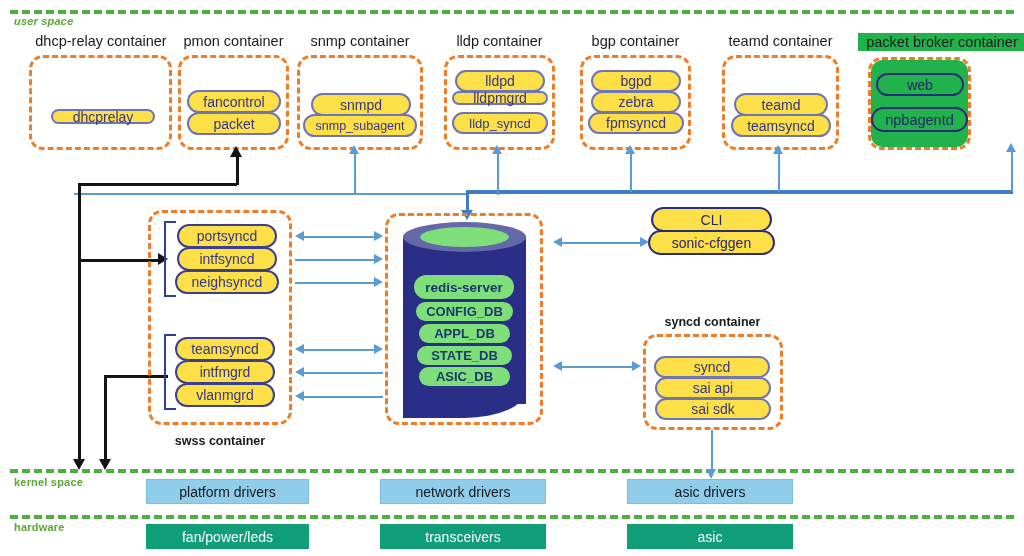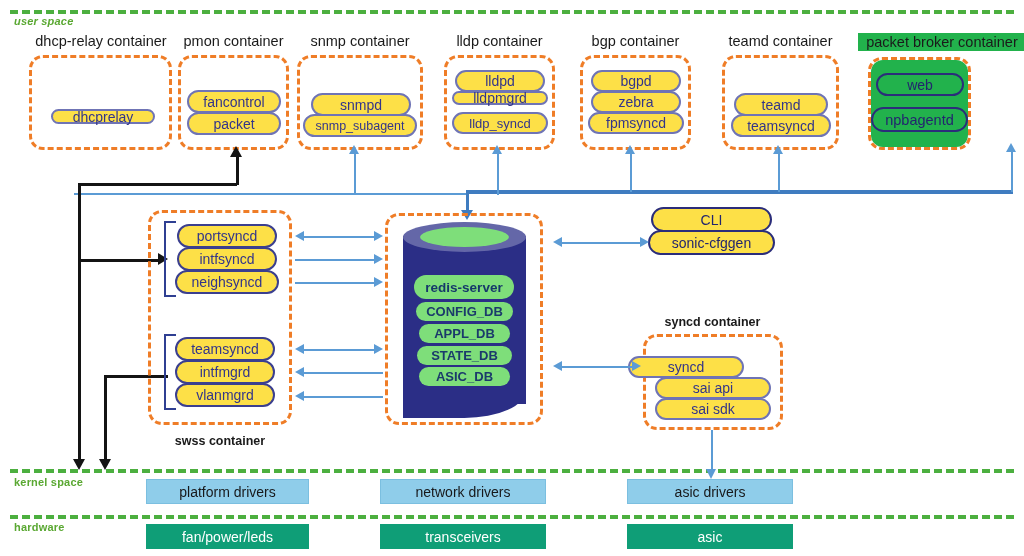--- a/index.html
+++ b/index.html
@@ -194,21 +194,21 @@
 
   <div class="pill navy" style="left:648px;top:230px;width:127px;height:25px;">sonic-cfggen</div>
   <div class="pill navy" style="left:651px;top:207px;width:121px;height:25px;">CLI</div>
 
   <div class="ln-h blue" style="left:561px;top:242px;width:80px;border-top-width:2px;"></div>
   <div class="ah ah-left" style="left:553px;top:237px;border-right:9px solid #5b9bd5;"></div>
   <div class="ah ah-right" style="left:640px;top:237px;border-left:9px solid #5b9bd5;"></div>
 
   <div class="container-caption" style="left:650px;top:315px;width:125px;">syncd container</div>
   <div class="container-box" style="left:643px;top:334px;width:140px;height:96px;"></div>
-  <div class="pill thin" style="left:628px;top:356px;width:116px;height:22px;">syncd</div>
+  <div class="pill thin" style="left:654px;top:356px;width:116px;height:22px;">syncd</div>
   <div class="pill thin" style="left:655px;top:377px;width:116px;height:22px;">sai api</div>
   <div class="pill thin" style="left:655px;top:398px;width:116px;height:22px;">sai sdk</div>
 
   <div class="ln-h blue" style="left:561px;top:366px;width:72px;border-top-width:2px;"></div>
   <div class="ah ah-left" style="left:553px;top:361px;border-right:9px solid #5b9bd5;"></div>
   <div class="ah ah-right" style="left:632px;top:361px;border-left:9px solid #5b9bd5;"></div>
 
   <div class="ln-v blue" style="left:711px;top:430px;height:42px;border-left-width:2px;"></div>
   <div class="ah ah-down" style="left:706px;top:469px;border-top:10px solid #5b9bd5;"></div>
 

